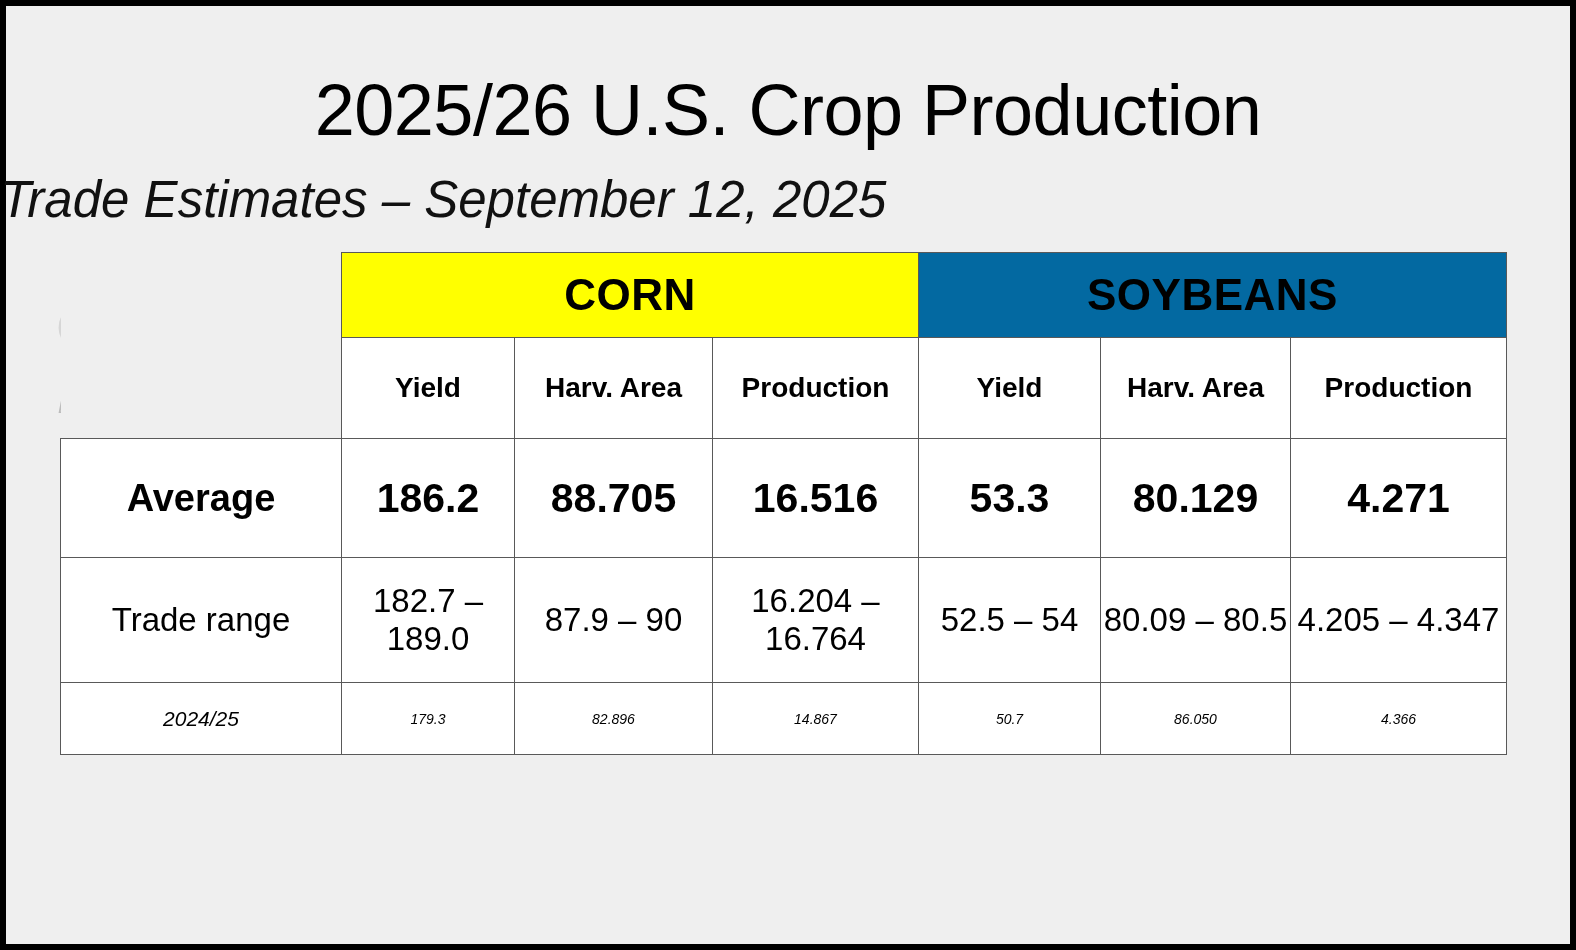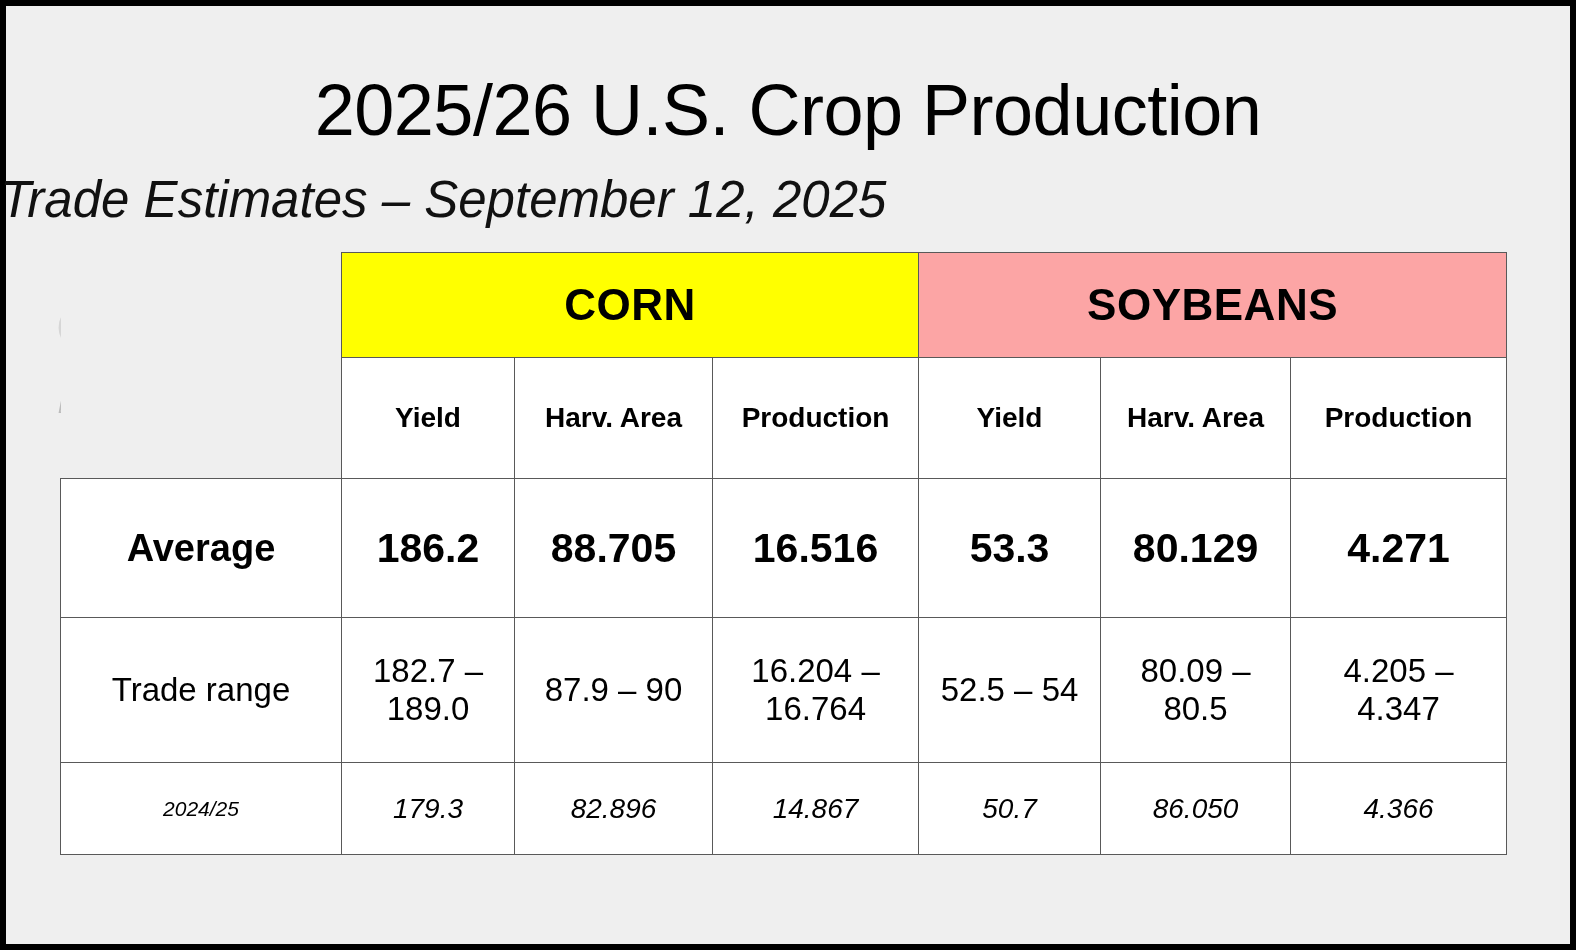--- a/index.html
+++ b/index.html
@@ -85,21 +85,21 @@
     width: 1446px;
     height: 586px;
   }
   .tbl {
     border-collapse: collapse;
     table-layout: fixed;
     width: 1446px;
   }
   .tbl td, .tbl th {
     border: 1px solid #595959;
-    padding: 10px;
+    padding: 0;
     text-align: center;
     vertical-align: middle;
     background: #ffffff;
     color: #000000;
     font-weight: normal;
   }
   
   .c-label { width: 281px; }
   .c1 { width: 173px; }
   .c2 { width: 198px; }
@@ -117,21 +117,21 @@
   }
 
   
   tr.group-row td {
     height: 84px;
     font-size: 44px;
     font-weight: bold;
     letter-spacing: 0.5px;
   }
   td.grp-corn { background: #ffff00; }
-  td.grp-soy  { background: #fca5a5; }
+  td.grp-soy  { background: #0369a1; }
 
   
   tr.subhead-row td {
     height: 100px;
     font-size: 28px;
     font-weight: bold;
   }
 
   
   tr.row-average td {
@@ -149,21 +149,21 @@
   tr.row-range td.rowlabel { font-size: 33px; }
 
   tr.row-nass td {
     height: 90px;
     font-size: 29px;
   }
   tr.row-nass td.rowlabel { font-size: 29px; }
 
   tr.row-prev td {
     height: 71px;
-    font-size: 28px;
+    font-size: 14px;
     font-style: italic;
   }
   tr.row-prev td.rowlabel { font-size: 21px; font-style: italic; }
 
   
   .note {
     position: absolute;
     left: 68px;
     top: 870px;
     font-size: 25px;

